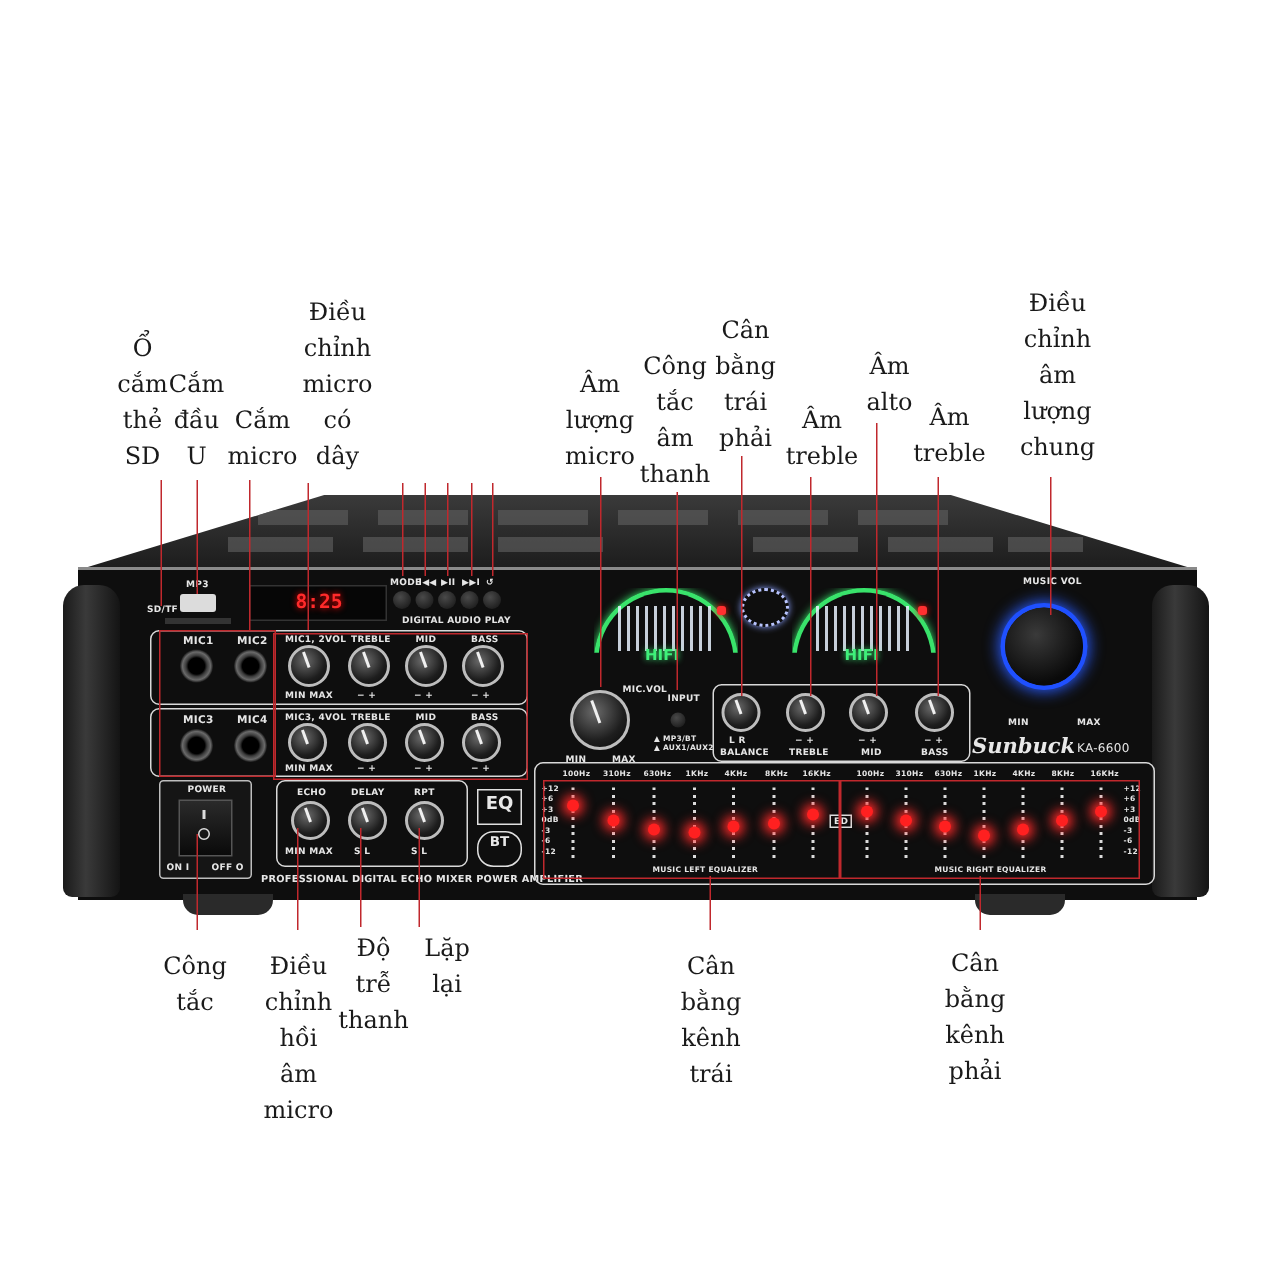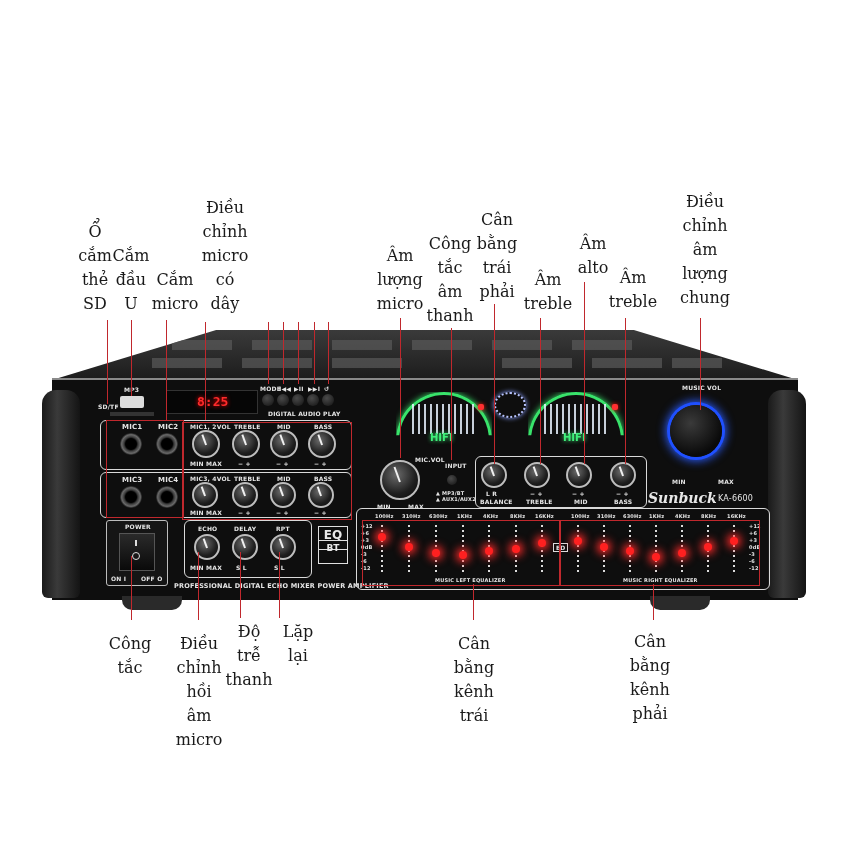--- a/index.html
+++ b/index.html
@@ -171,21 +171,21 @@
 <div class="knob" style="left:194px;top:534px;width:26px;height:26px;"></div>
 <div class="knob" style="left:232px;top:534px;width:26px;height:26px;"></div>
 <div class="knob" style="left:270px;top:534px;width:26px;height:26px;"></div>
 <div class="tiny" style="left:190px;top:564px;">MIN  MAX</div>
 <div class="tiny" style="left:236px;top:564px;">S  L</div>
 <div class="tiny" style="left:274px;top:564px;">S  L</div>
 
 <div class="badge" style="left:318px;top:526px;width:28px;height:22px;font-size:12px;line-height:16px;">
   <span>EQ</span>
 </div>
-<div class="badge" style="left:318px;top:540px;width:28px;height:22px;font-size:9px;line-height:14px;">
+<div class="badge" style="left:318px;top:554px;width:28px;height:22px;font-size:9px;line-height:14px;border-radius:11px;">
   <span>BT</span>
 </div>
 <div class="tiny" style="left:174px;top:582px;font-size:6.5px;">PROFESSIONAL DIGITAL ECHO MIXER POWER AMPLIFIER</div>
 
 <div class="tiny" style="left:415px;top:456px;">MIC.VOL</div>
 <div class="knob" style="left:380px;top:460px;width:40px;height:40px;"></div>
 <div class="tiny" style="left:377px;top:503px;">MIN</div>
 <div class="tiny" style="left:408px;top:503px;">MAX</div>
 
 <div class="tiny" style="left:445px;top:462px;">INPUT</div>

